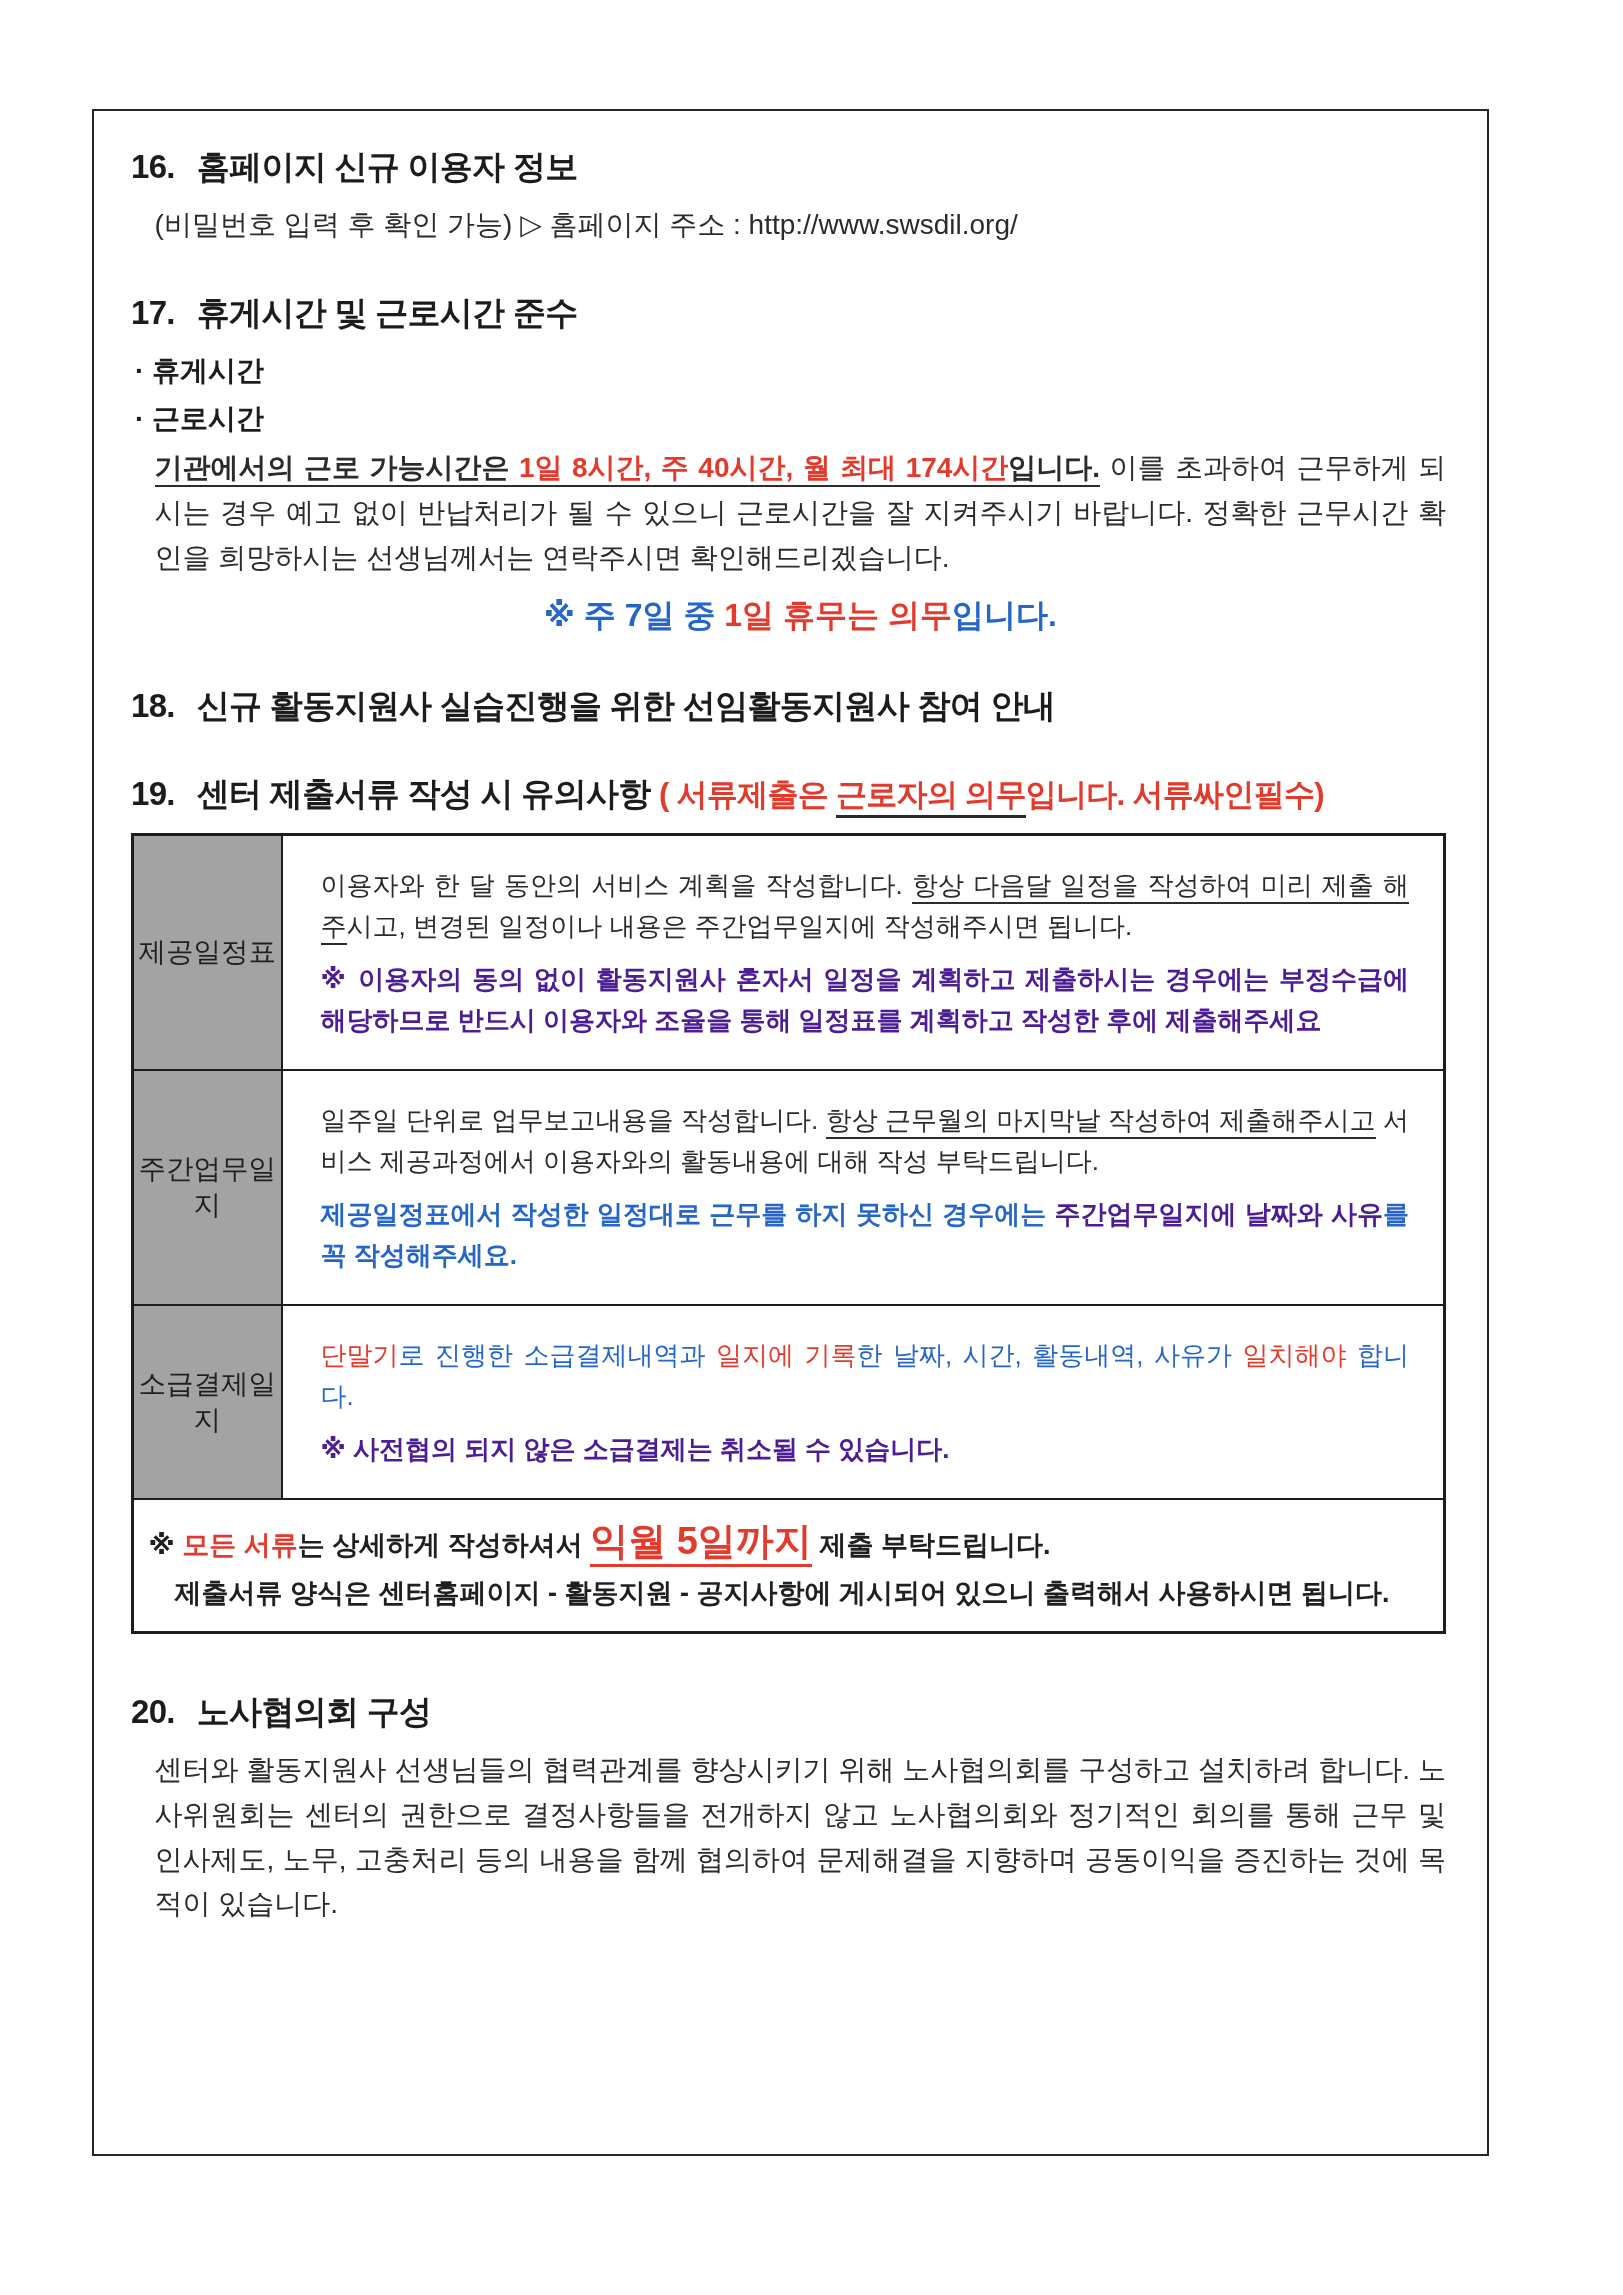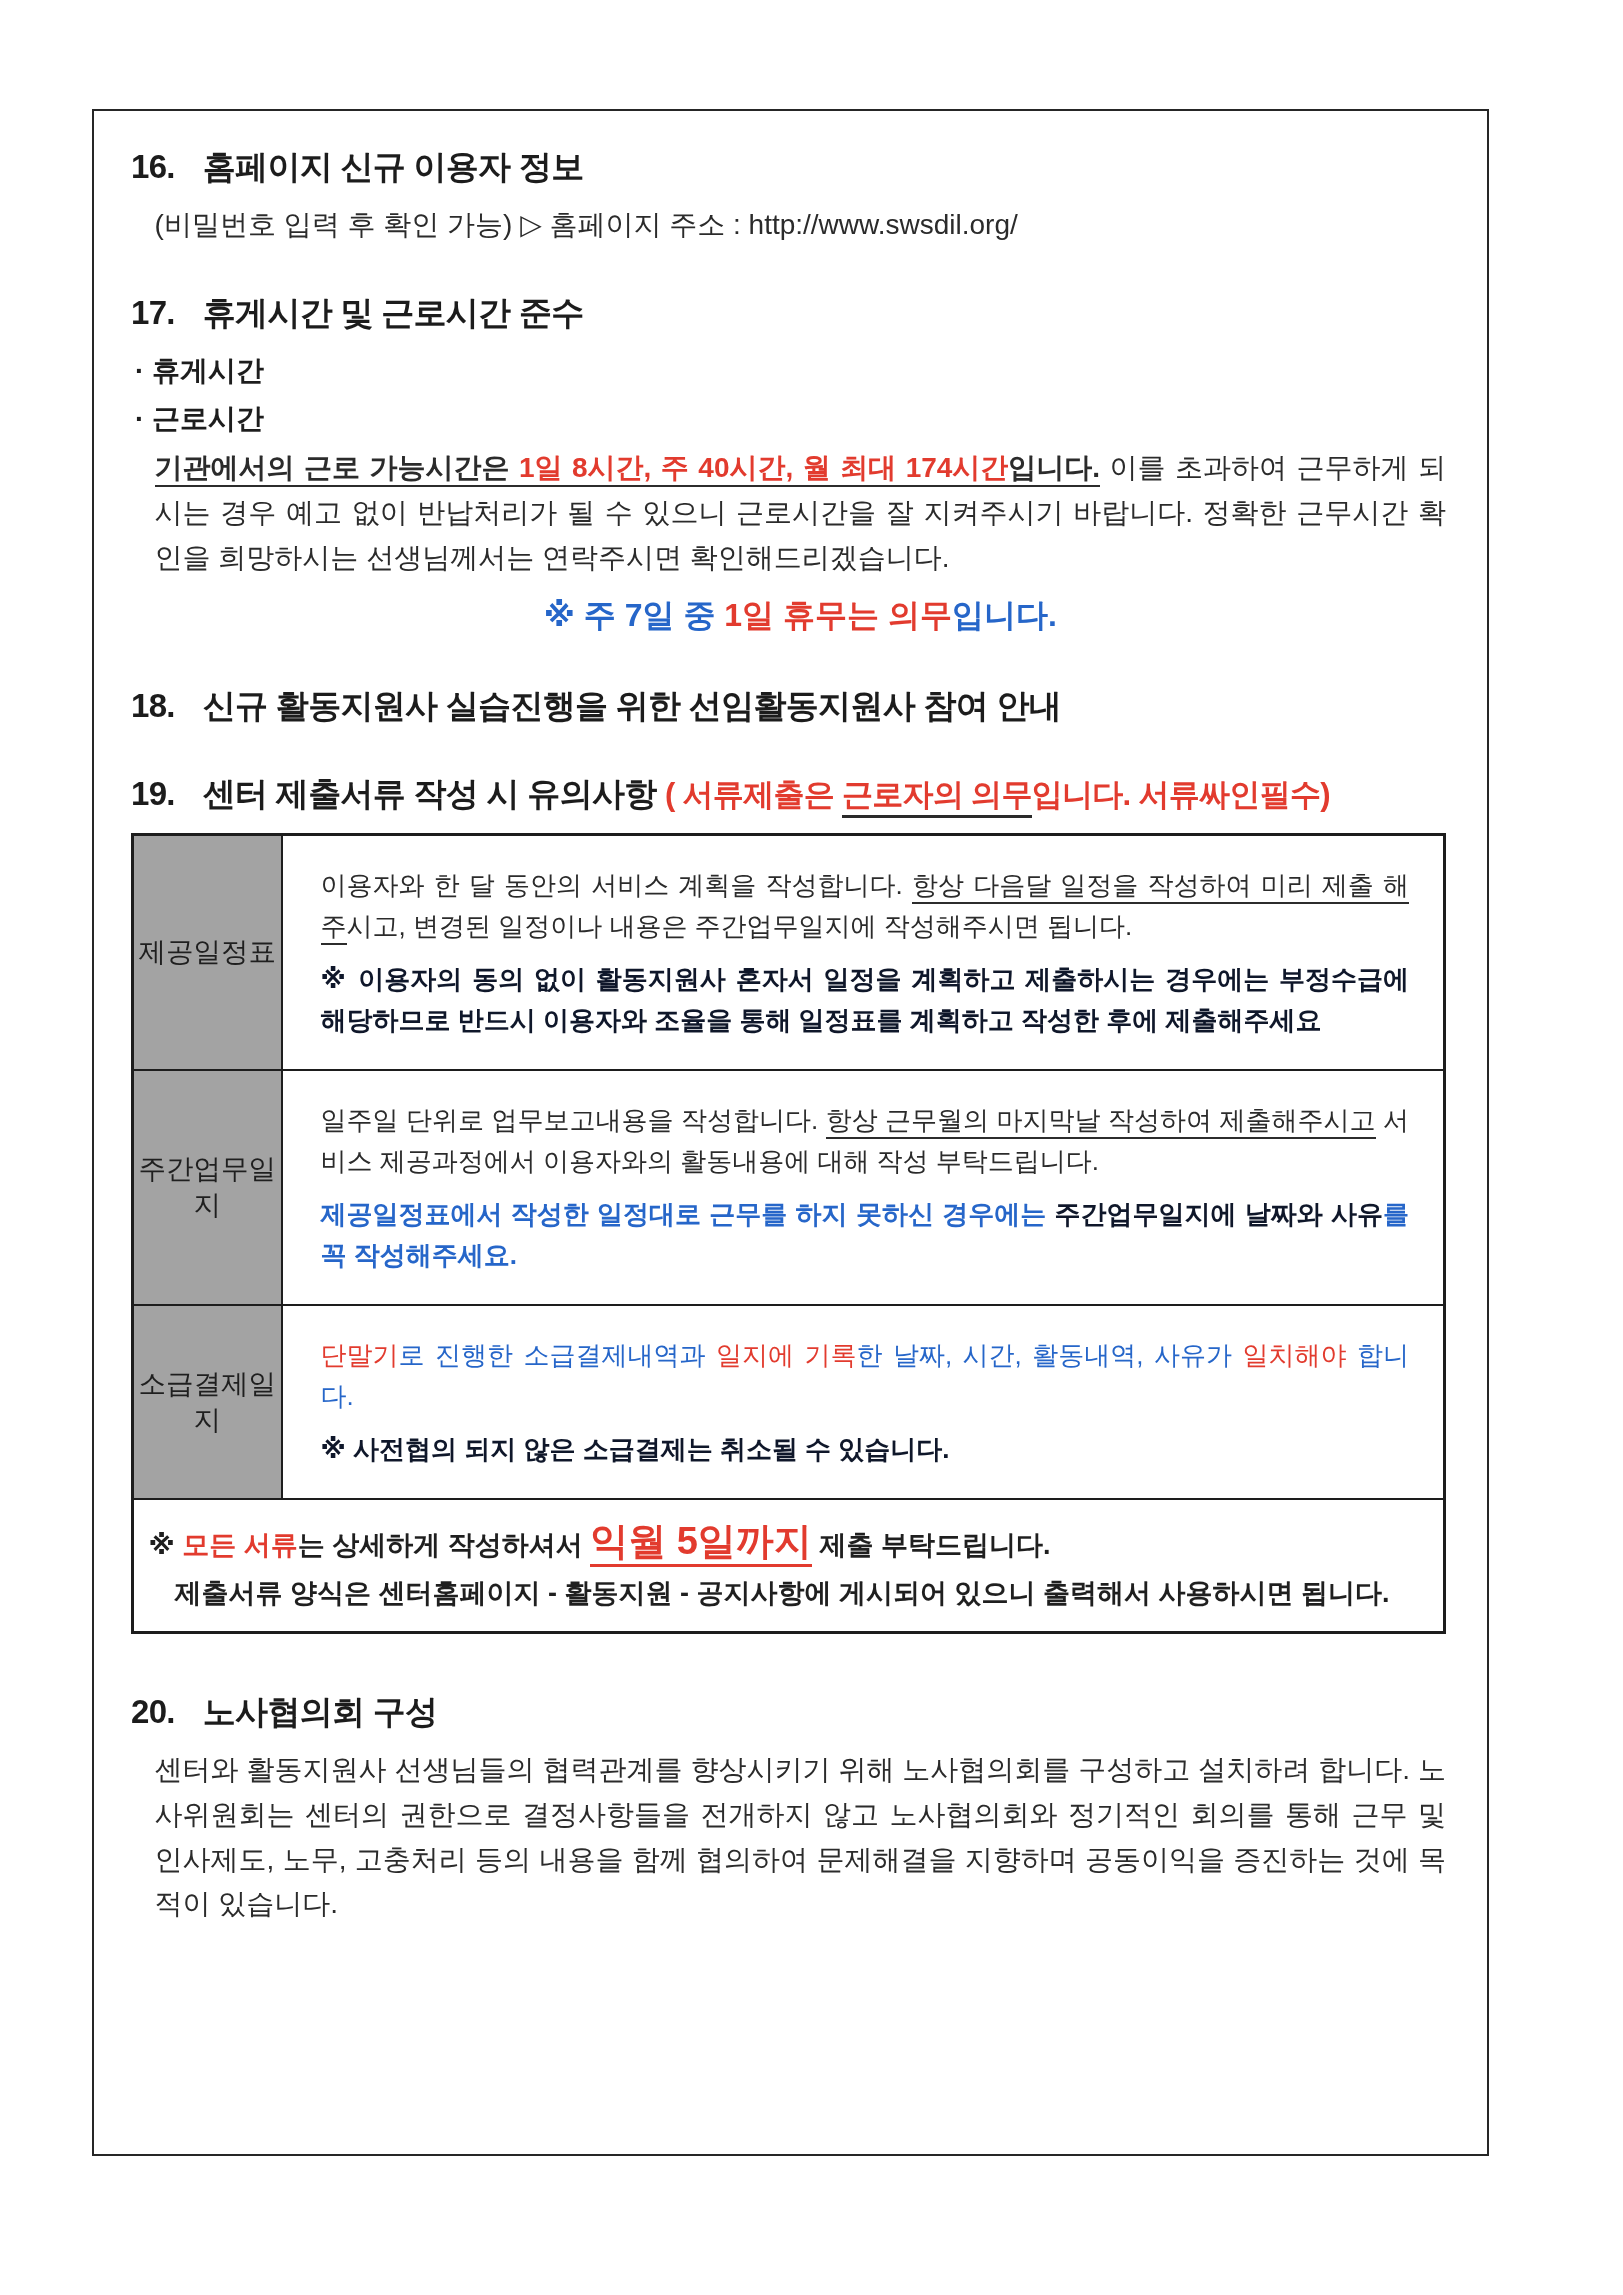--- a/index.html
+++ b/index.html
@@ -7,38 +7,38 @@
   .page {
     position:relative; width:1623px; height:2295px; background:#ffffff;
     font-family:"Liberation Sans","DejaVu Sans",sans-serif; color:#232323;
   }
   .sheet {
     position:absolute; left:92px; top:109px; width:1397px; height:2047px;
     border:2.6px solid #262626; padding:34px 41px 0 37px; overflow:hidden;
   }
   .sec { margin-bottom:43px; }
   .sec h2 { margin:0 0 13px 0; font-size:33px; font-weight:800; color:#1c1c1c; letter-spacing:-0.7px; }
-  .sec h2 .num { margin-right:28px; }
+  .sec h2 .num { margin-right:22px; }
   .body { padding-left:23.6px; font-size:28px; line-height:1.60; text-align:justify; color:#2b2b2b; }
   .body p { margin:0 0 3.9px 0; }
   .bullet { margin-left:-19.6px !important; font-weight:800; color:#1d1d1d; text-align:left; }
   .blue { color:#2666c9; }
   .red  { color:#e23b2e; }
   .bold { font-weight:700; }
   .u    { border-bottom:2.6px solid #2c2c2c; padding-bottom:2px; }
   .note-line { margin-top:9.2px !important; font-weight:800; font-size:32px; text-align:center; }
   .h19red { color:#e23b2e; font-size:31px; letter-spacing:-0.7px; }
   .h19red .u19 { border-bottom:3.3px solid #2a2a2a; padding-bottom:2.6px; }
 
   .stable { width:100%; border-collapse:collapse; border:3.3px solid #1d1d1d; margin-top:15.7px; }
   .stable td { border:2.6px solid #1d1d1d; vertical-align:middle; }
   .rowhead { width:149px; background:#a3a3a3; text-align:center; font-size:27.5px; color:#1f1f1f; padding:6.5px 3.9px; }
   .cell { padding:17px 22px 15.7px 26px; font-size:26px; line-height:1.58; text-align:justify; color:#2b2b2b; }
   .cell p { margin:12px; }
-  .cell .rednote { color:#0f172a; font-weight:700; }
+  .cell .rednote { color:#4c1d95; font-weight:700; }
   .cell .bluenote { color:#2666c9; font-weight:700; }
   .tfoot-cell { padding:11.8px 22px 15.7px 14.4px; font-size:27px; font-weight:800; color:#1f1f1f; line-height:1.6; }
   .deadline { color:#e23b2e; font-size:38px; border-bottom:3.9px solid #e23b2e; padding-bottom:1.3px; }
   .tfoot-line2 { padding-left:26px; }
   .sec20 { margin-top:56px; }
 </style>
 </head>
 <body>
 
 <div class="page">

